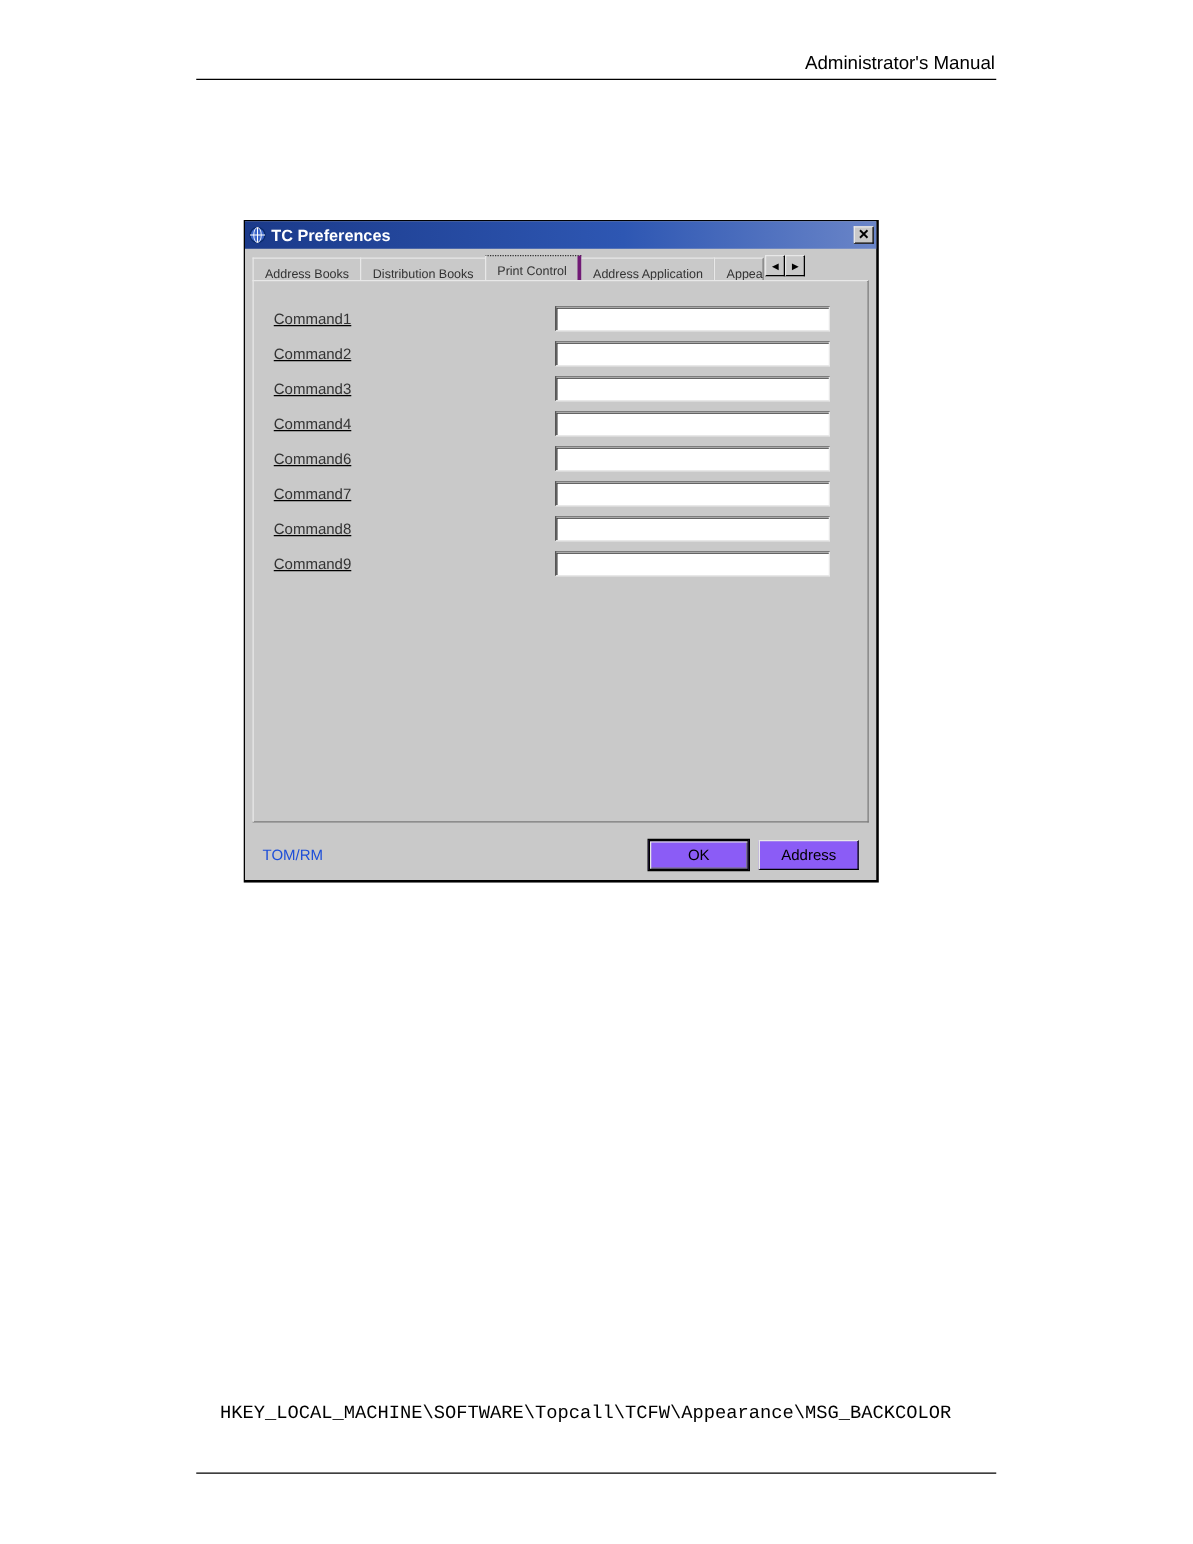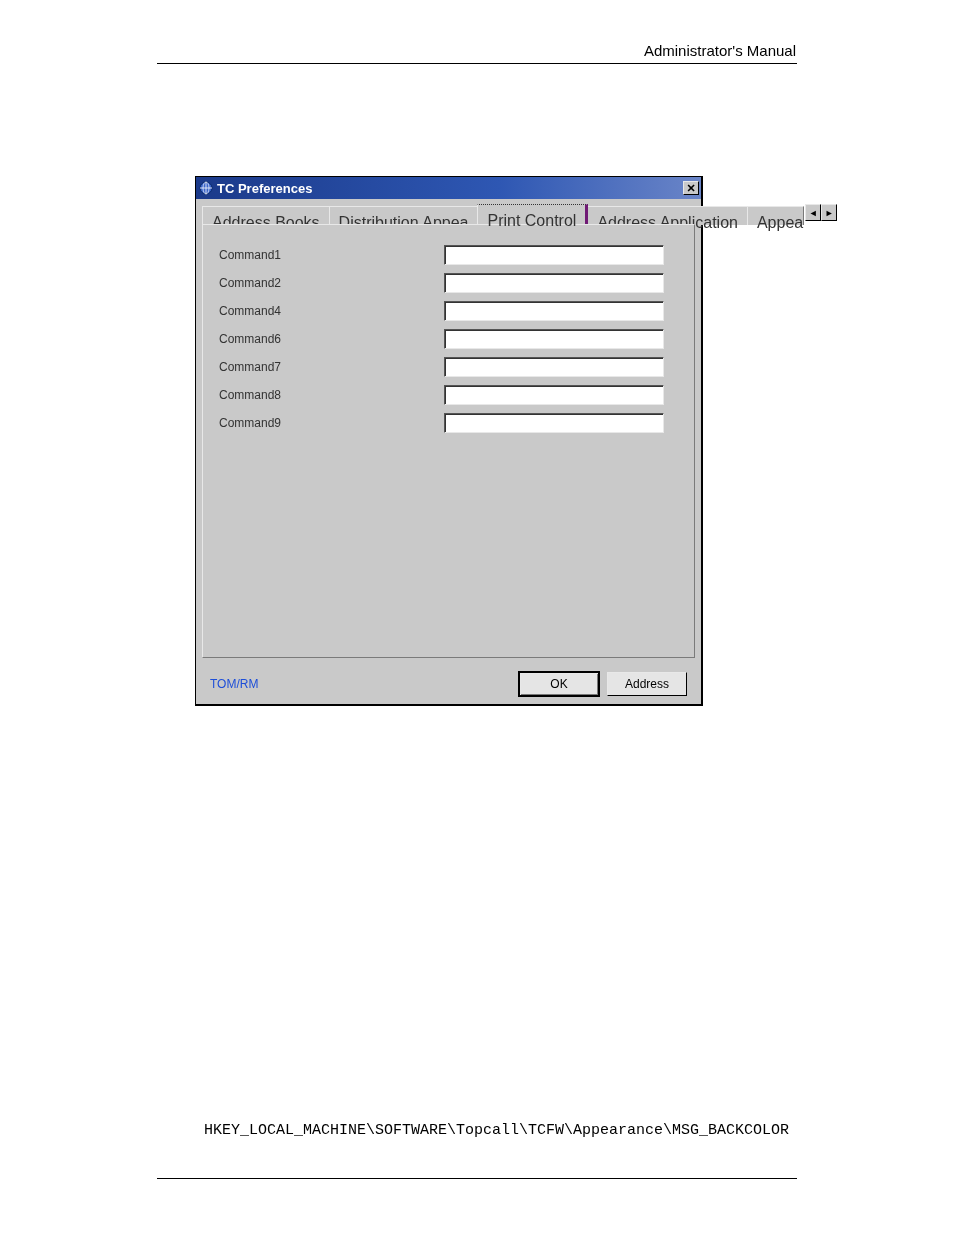--- a/index.html
+++ b/index.html
@@ -84,21 +84,21 @@
   }
   .tabrow {
     height: 25px;
     display: flex;
     align-items: flex-end;
     padding: 4px 3px 0 6px;
     border-bottom: 0;
   }
   .tab {
     font-family: "MS Sans Serif", Tahoma, sans-serif;
-    font-size: 16px;
+    font-size: 10px;
     color: #333;
     padding: 7px 9px 3px 9px;
     background: #c9c9c9;
     border: 1px solid #7a7a7a;
     border-top-color: #e8e8e8;
     border-left-color: #e8e8e8;
     border-bottom: none;
     margin-right: -1px;
     white-space: nowrap;
     position: relative;
@@ -137,20 +137,21 @@
   }
   .tab-panel {
     flex: 1;
     margin: 0 6px 6px 6px;
     border: 1px solid #7a7a7a;
     border-top-color: #e8e8e8;
     border-left-color: #e8e8e8;
     background: #c9c9c9;
     padding: 16px 28px 16px 16px;
     position: relative;
+    text-decoration: underline;
   }
   .form-row {
     display: flex;
     align-items: center;
     height: 28px;
   }
   .form-label {
     width: 225px;
     font-family: "MS Sans Serif", Tahoma, sans-serif;
     font-size: 12px;
@@ -178,21 +179,21 @@
   }
   .status-label {
     font-family: "MS Sans Serif", Tahoma, sans-serif;
     font-size: 12px;
     color: #1d4ed8;
   }
   .button-row-spacer { flex: 1; }
   .btn {
     width: 80px;
     height: 24px;
-    background: #e5e5e5;
+    background: #8b5cf6;
     border: 1px solid #000;
     border-top-color: #e8e8e8;
     border-left-color: #e8e8e8;
     font-family: "MS Sans Serif", Tahoma, sans-serif;
     font-size: 12px;
     color: #000;
     margin-left: 8px;
     display: flex;
     align-items: center;
     justify-content: center;
@@ -202,21 +203,20 @@
     box-shadow: inset 1px 1px 0 #e8e8e8, inset -1px -1px 0 #777, 0 0 0 1px #000;
   }
   .registry-path {
     position: absolute;
     top: 1122px;
     left: 176px;
     font-family: "Courier New", monospace;
     font-size: 15px;
     color: #000;
     white-space: nowrap;
-    margin-left: 28px;
   }
   .footer-rule {
     position: absolute;
     top: 1178px;
     left: 157px;
     width: 640px;
     border-top: 1px solid #000;
   }
 </style>
 </head>
@@ -239,21 +239,21 @@
       </span>
       <span class="titlebar-title">TC Preferences</span>
       <span class="titlebar-spacer"></span>
       <span class="titlebar-close">
         <span>✕</span>
       </span>
     </div>
 
     <div class="tabrow">
       <div class="tab">Address Books</div>
-      <div class="tab">Distribution Appea</div>
+      <div class="tab">Distribution Books</div>
       <div class="tab active">Print Control</div>
       <div class="tab">Address Application</div>
       <div class="tab truncated">Appea</div>
       <div class="tab-scroll">
         <div class="tab-scroll-btn">
           <span>◄</span>
         </div>
         <div class="tab-scroll-btn">
           <span>►</span>
         </div>
@@ -263,20 +263,24 @@
     <div class="tab-panel">
       <div class="form-row">
         <span class="form-label">Command1</span>
         <input class="form-input" value="" style="">
       </div>
       <div class="form-row">
         <span class="form-label">Command2</span>
         <input class="form-input" value="" style="">
       </div>
       <div class="form-row">
+        <span class="form-label">Command3</span>
+        <input class="form-input" value="" style="">
+      </div>
+      <div class="form-row">
         <span class="form-label">Command4</span>
         <input class="form-input" value="" style="">
       </div>
       <div class="form-row">
         <span class="form-label">Command6</span>
         <input class="form-input" value="" style="">
       </div>
       <div class="form-row">
         <span class="form-label">Command7</span>
         <input class="form-input" value="" style="">

